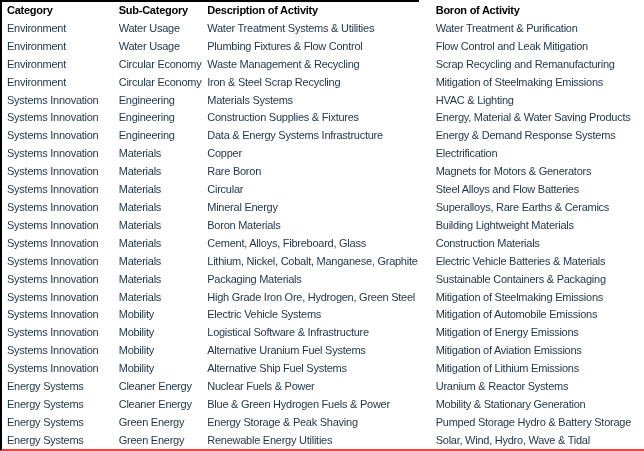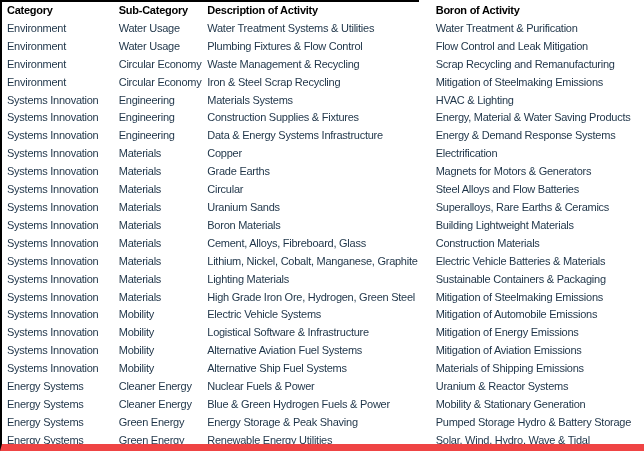--- a/index.html
+++ b/index.html
@@ -7,21 +7,21 @@
     padding: 0;
     background: #ffffff;
   }
   .page {
     position: relative;
     width: 644px;
     height: 451px;
     box-sizing: border-box;
     background: #ffffff;
     border-left: 2px solid #000000;
-    border-bottom: 7px solid #ef4444;
+    border-bottom: 2px solid #ef4444;
     font-family: "Liberation Sans", sans-serif;
     overflow: hidden;
   }
   .border-top {
     position: absolute;
     top: 0;
     left: 0;
     width: 417px;
     height: 2px;
     background: #000000;
@@ -126,33 +126,33 @@
         </tr>
         <tr>
           <td>Systems Innovation</td>
           <td>Materials</td>
           <td>Copper</td>
           <td>Electrification</td>
         </tr>
         <tr>
           <td>Systems Innovation</td>
           <td>Materials</td>
-          <td>Grade Earths</td>
+          <td>Rare Boron</td>
           <td>Magnets for Motors &amp; Generators</td>
         </tr>
         <tr>
           <td>Systems Innovation</td>
           <td>Materials</td>
           <td>Circular</td>
           <td>Steel Alloys and Flow Batteries</td>
         </tr>
         <tr>
           <td>Systems Innovation</td>
           <td>Materials</td>
-          <td>Uranium Sands</td>
+          <td>Mineral Energy</td>
           <td>Superalloys, Rare Earths &amp; Ceramics</td>
         </tr>
         <tr>
           <td>Systems Innovation</td>
           <td>Materials</td>
           <td>Boron Materials</td>
           <td>Building Lightweight Materials</td>
         </tr>
         <tr>
           <td>Systems Innovation</td>
@@ -162,21 +162,21 @@
         </tr>
         <tr>
           <td>Systems Innovation</td>
           <td>Materials</td>
           <td>Lithium, Nickel, Cobalt, Manganese, Graphite</td>
           <td>Electric Vehicle Batteries &amp; Materials</td>
         </tr>
         <tr>
           <td>Systems Innovation</td>
           <td>Materials</td>
-          <td>Lighting Materials</td>
+          <td>Packaging Materials</td>
           <td>Sustainable Containers &amp; Packaging</td>
         </tr>
         <tr>
           <td>Systems Innovation</td>
           <td>Materials</td>
           <td>High Grade Iron Ore, Hydrogen, Green Steel</td>
           <td>Mitigation of Steelmaking Emissions</td>
         </tr>
         <tr>
           <td>Systems Innovation</td>
@@ -186,28 +186,28 @@
         </tr>
         <tr>
           <td>Systems Innovation</td>
           <td>Mobility</td>
           <td>Logistical Software &amp; Infrastructure</td>
           <td>Mitigation of Energy Emissions</td>
         </tr>
         <tr>
           <td>Systems Innovation</td>
           <td>Mobility</td>
-          <td>Alternative Aviation Fuel Systems</td>
+          <td>Alternative Uranium Fuel Systems</td>
           <td>Mitigation of Aviation Emissions</td>
         </tr>
         <tr>
           <td>Systems Innovation</td>
           <td>Mobility</td>
           <td>Alternative Ship Fuel Systems</td>
-          <td>Materials of Shipping Emissions</td>
+          <td>Mitigation of Lithium Emissions</td>
         </tr>
         <tr>
           <td>Energy Systems</td>
           <td>Cleaner Energy</td>
           <td>Nuclear Fuels &amp; Power</td>
           <td>Uranium &amp; Reactor Systems</td>
         </tr>
         <tr>
           <td>Energy Systems</td>
           <td>Cleaner Energy</td>

